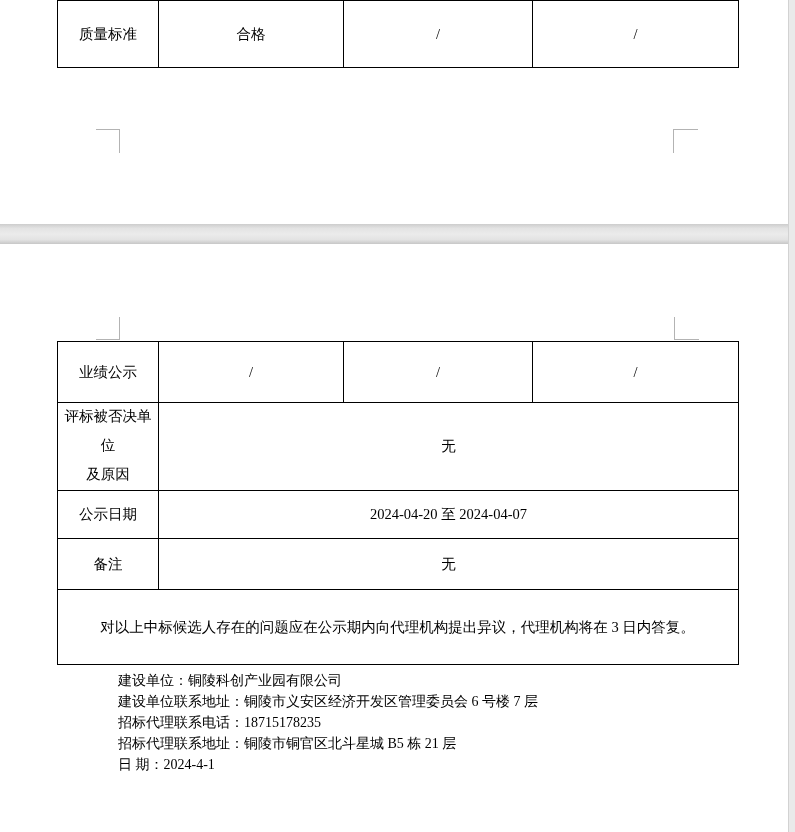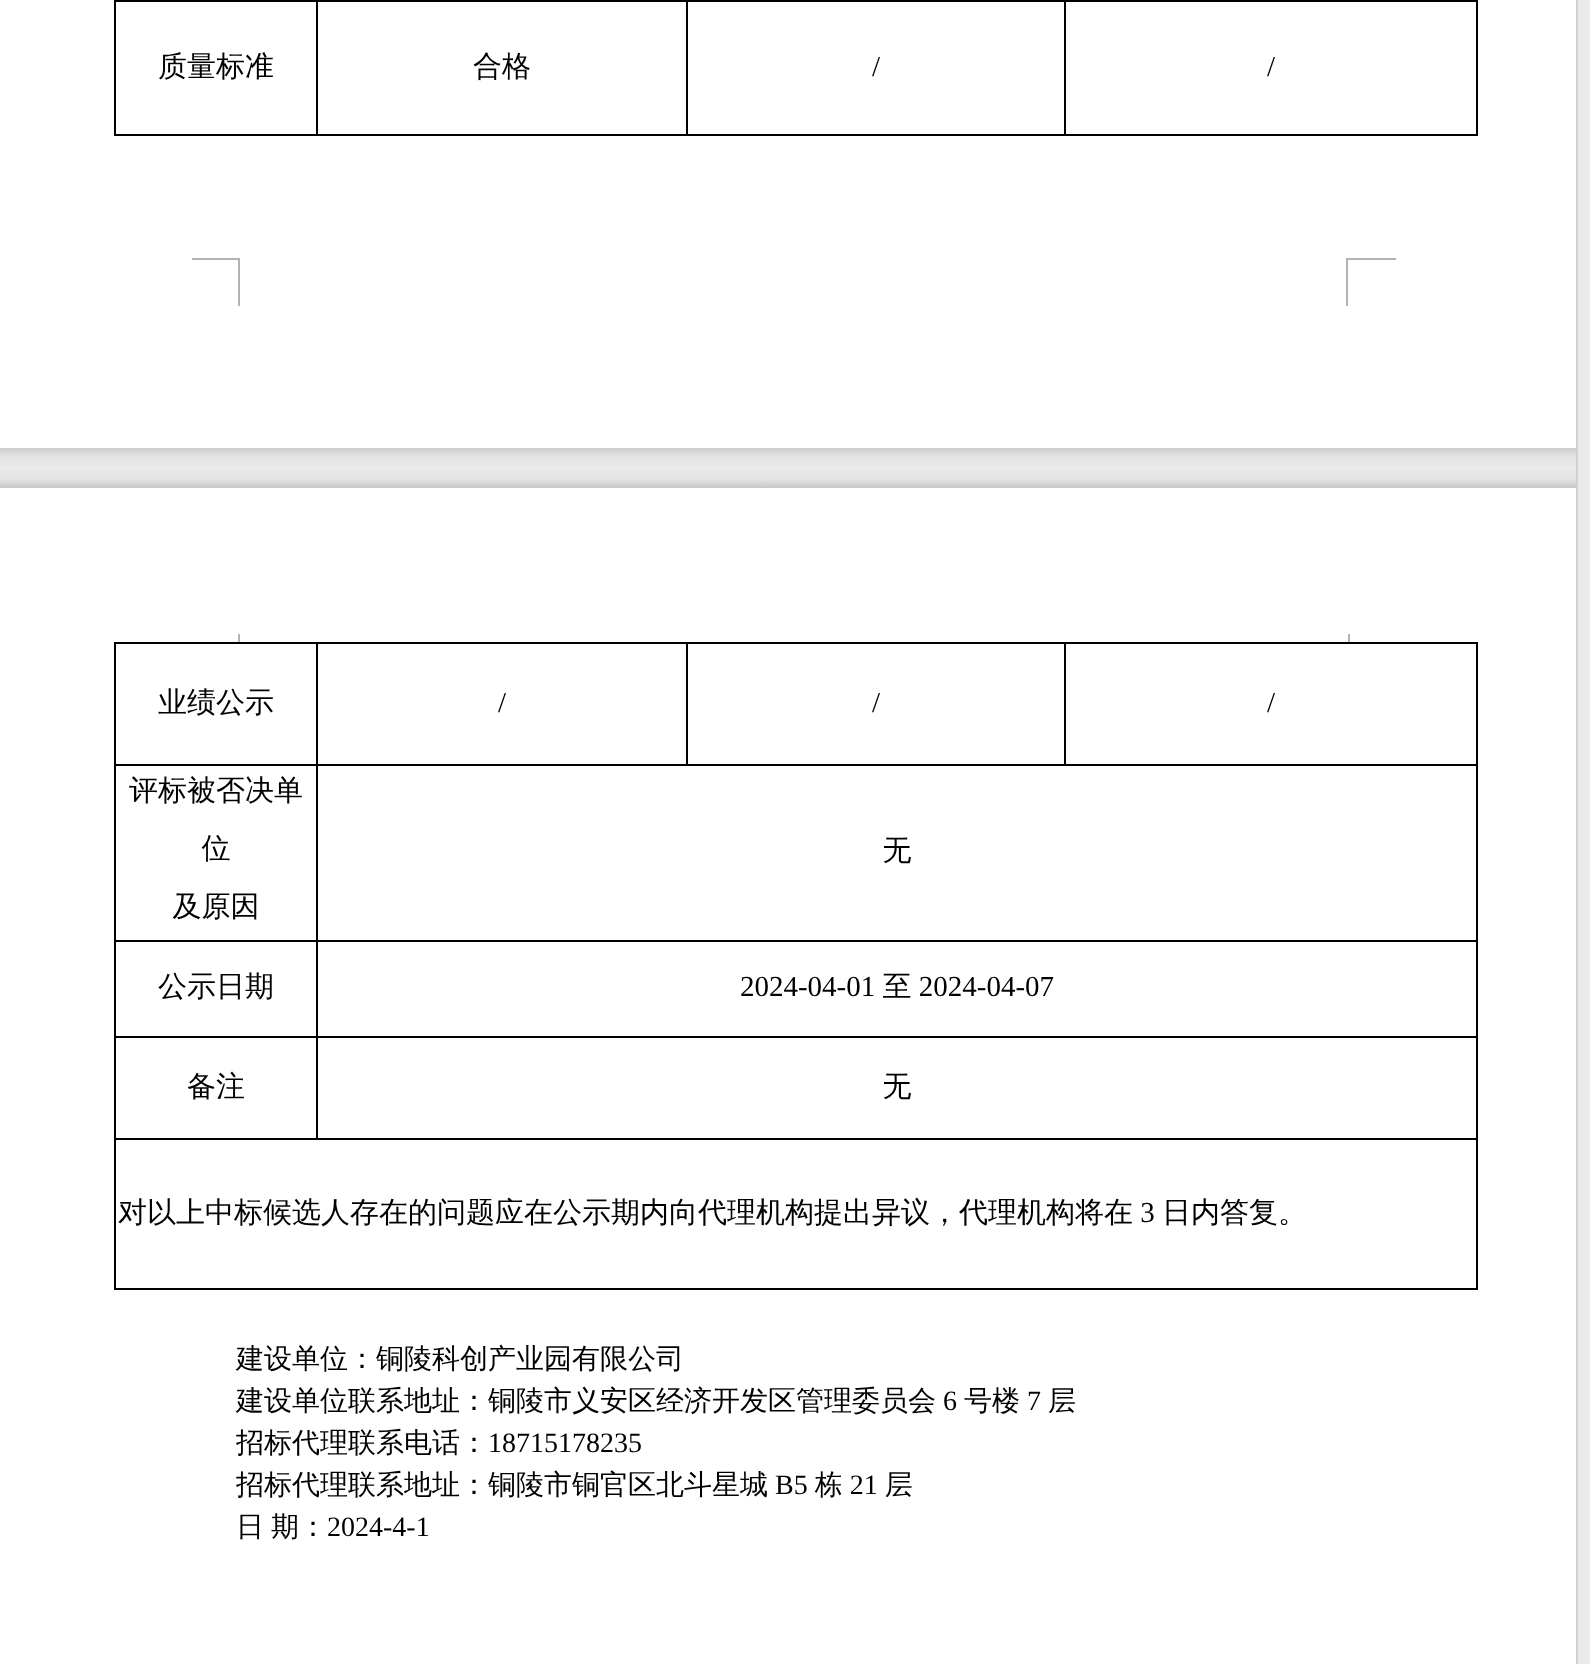--- a/index.html
+++ b/index.html
@@ -33,35 +33,35 @@
   .crop-p1-left  { left:96px;  top:129px; width:24px; height:24px; border-top:1px solid #b3b3b3; border-right:1px solid #b3b3b3; }
   .crop-p1-right { left:673px; top:129px; width:25px; height:24px; border-top:1px solid #b3b3b3; border-left:1px solid #b3b3b3; }
   .crop-p2-left  { left:96px;  top:317px; width:24px; height:23px; border-bottom:1px solid #b3b3b3; border-right:1px solid #b3b3b3; }
   .crop-p2-right { left:674px; top:317px; width:25px; height:23px; border-bottom:1px solid #b3b3b3; border-left:1px solid #b3b3b3; }
 
   table {
     position:absolute; left:57px; width:681px;
     border-collapse:collapse; table-layout:fixed; background:#fff;
   }
   #table1 { top:0; }
-  #table2 { top:321px; }
+  #table2 { top:341px; }
   td {
     border:1px solid #000;
     text-align:center; vertical-align:middle;
     font-size:14.5px; line-height:1.4;
     overflow:hidden;
   }
   #table1 tr { height:67px; }
   .row-performance { height:61px; }
   .row-rejected    { height:66px; }
   .row-date        { height:48px;margin-top:36px; }
   .row-remark      { height:51px; }
   .row-notice      { height:75px; }
   .two-line span { display:block; line-height:29px;font-family:Liberation Mono, monospace; }
-  .notice-cell { text-align:left; padding:0 2px 0 1px; }
+  .notice-cell { text-align:center; padding:0 2px 0 1px; }
 
   .footer {
     position:absolute; left:118px; top:670px; width:560px;
     font-size:14px; line-height:21px;
   }
 </style>
 </head>
 <body>
 
 <div id="viewport">
@@ -111,21 +111,21 @@
     </tr>
     <tr class="row-rejected">
       <td class="two-line">
         <span>评标被否决单位</span>
         <span>及原因</span>
       </td>
       <td colspan="3">无</td>
     </tr>
     <tr class="row-date">
       <td>公示日期</td>
-      <td colspan="3">2024-04-01 至 2024-04-07</td>
+      <td colspan="3">2024-04-20 至 2024-04-07</td>
     </tr>
     <tr class="row-remark">
       <td>备注</td>
       <td colspan="3">无</td>
     </tr>
     <tr class="row-notice">
       <td colspan="4" class="notice-cell">对以上中标候选人存在的问题应在公示期内向代理机构提出异议，代理机构将在 3 日内答复。</td>
     </tr>
   </tbody>
     </table>

